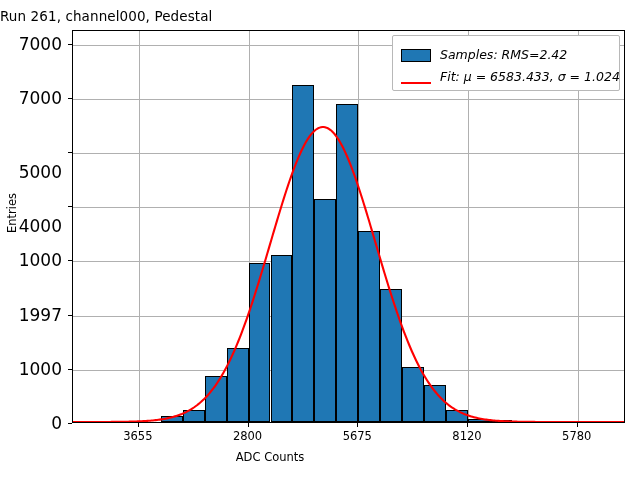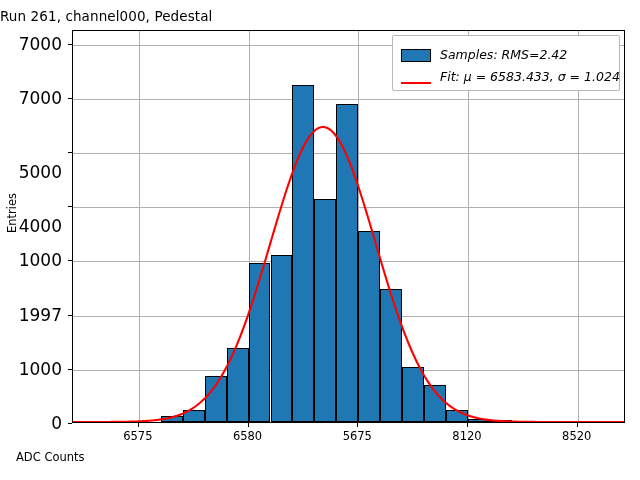--- a/index.html
+++ b/index.html
@@ -68,22 +68,22 @@
   .tick-y-label{
     position:absolute;
     right:16px;
     font-size:17px;color:#000;
     transform:translateY(-50%);
     white-space:nowrap;
     width:60px;text-align:right;
   }
   .axis-label-x{
     position:absolute;
-    left:16px;top:450px;width:540px;
-    text-align:left;
+    left:0;top:450px;width:540px;
+    text-align:center;
     font-size:11.5px;color:#000;
   }
   .axis-label-y{
     position:absolute;
     left:-88px;top:206px;
     width:200px;text-align:center;
     font-size:11.5px;color:#000;
     transform:rotate(-90deg);
   }
 
@@ -158,29 +158,29 @@
         <div class="bar" title="6590: 55" style="left: 395px; width: 21.94px; height: 2.98px;"></div>
         <div class="bar" title="6591: 20" style="left: 416.94px; width: 21.94px; height: 1.08px;"></div>
       </div>
     <svg class="fit-svg" id="fit-svg" preserveAspectRatio="none" viewBox="0 0 553 393">
         <polyline points="0.00,393.00 1.38,393.00 2.77,393.00 4.15,392.99 5.53,392.99 6.91,392.99 8.29,392.99 9.68,392.99 11.06,392.99 12.44,392.99 13.83,392.99 15.21,392.99 16.59,392.98 17.97,392.98 19.35,392.98 20.74,392.98 22.12,392.98 23.50,392.97 24.89,392.97 26.27,392.97 27.65,392.96 29.03,392.96 30.42,392.95 31.80,392.95 33.18,392.94 34.56,392.93 35.94,392.93 37.33,392.92 38.71,392.91 40.09,392.90 41.48,392.89 42.86,392.87 44.24,392.86 45.62,392.85 47.00,392.83 48.39,392.81 49.77,392.79 51.15,392.77 52.54,392.74 53.92,392.72 55.30,392.69 56.68,392.66 58.06,392.62 59.45,392.59 60.83,392.54 62.21,392.50 63.60,392.45 64.98,392.40 66.36,392.34 67.74,392.28 69.12,392.21 70.51,392.13 71.89,392.05 73.27,391.97 74.66,391.87 76.04,391.77 77.42,391.66 78.80,391.54 80.18,391.41 81.57,391.27 82.95,391.12 84.33,390.95 85.71,390.78 87.10,390.59 88.48,390.39 89.86,390.17 91.25,389.93 92.63,389.68 94.01,389.41 95.39,389.12 96.77,388.81 98.16,388.48 99.54,388.13 100.92,387.75 102.31,387.35 103.69,386.92 105.07,386.46 106.45,385.97 107.83,385.45 109.22,384.90 110.60,384.31 111.98,383.69 113.37,383.03 114.75,382.33 116.13,381.59 117.51,380.80 118.89,379.97 120.28,379.10 121.66,378.17 123.04,377.19 124.43,376.17 125.81,375.08 127.19,373.94 128.57,372.74 129.95,371.48 131.34,370.16 132.72,368.77 134.10,367.32 135.49,365.80 136.87,364.21 138.25,362.54 139.63,360.80 141.02,358.99 142.40,357.10 143.78,355.12 145.16,353.07 146.54,350.94 147.93,348.72 149.31,346.41 150.69,344.02 152.08,341.55 153.46,338.98 154.84,336.32 156.22,333.58 157.60,330.75 158.99,327.82 160.37,324.80 161.75,321.70 163.14,318.50 164.52,315.21 165.90,311.84 167.28,308.37 168.66,304.82 170.05,301.18 171.43,297.46 172.81,293.65 174.20,289.76 175.58,285.80 176.96,281.75 178.34,277.64 179.72,273.45 181.11,269.20 182.49,264.89 183.87,260.51 185.26,256.08 186.64,251.60 188.02,247.07 189.40,242.50 190.78,237.89 192.17,233.26 193.55,228.59 194.93,223.91 196.31,219.21 197.70,214.50 199.08,209.79 200.46,205.09 201.85,200.40 203.23,195.72 204.61,191.07 205.99,186.45 207.37,181.88 208.76,177.34 210.14,172.87 211.52,168.45 212.91,164.10 214.29,159.83 215.67,155.64 217.05,151.54 218.43,147.54 219.82,143.64 221.20,139.85 222.58,136.19 223.97,132.64 225.35,129.23 226.73,125.96 228.11,122.84 229.49,119.86 230.88,117.04 232.26,114.39 233.64,111.90 235.03,109.58 236.41,107.44 237.79,105.48 239.17,103.70 240.55,102.12 241.94,100.72 243.32,99.52 244.70,98.52 246.09,97.71 247.47,97.11 248.85,96.71 250.23,96.51 251.62,96.52 253.00,96.72 254.38,97.14 255.76,97.75 257.14,98.56 258.53,99.57 259.91,100.78 261.29,102.19 262.68,103.78 264.06,105.57 265.44,107.53 266.82,109.68 268.20,112.01 269.59,114.51 270.97,117.17 272.35,120.00 273.74,122.98 275.12,126.12 276.50,129.39 277.88,132.81 279.26,136.36 280.65,140.03 282.03,143.82 283.41,147.72 284.80,151.73 286.18,155.84 287.56,160.03 288.94,164.31 290.32,168.66 291.71,173.08 293.09,177.56 294.47,182.09 295.86,186.67 297.24,191.29 298.62,195.94 300.00,200.62 301.38,205.31 302.77,210.02 304.15,214.73 305.53,219.43 306.91,224.13 308.30,228.81 309.68,233.48 311.06,238.11 312.45,242.72 313.83,247.29 315.21,251.81 316.59,256.29 317.97,260.72 319.36,265.09 320.74,269.41 322.12,273.66 323.51,277.84 324.89,281.95 326.27,285.99 327.65,289.95 329.03,293.83 330.42,297.63 331.80,301.35 333.18,304.99 334.57,308.54 335.95,312.00 337.33,315.37 338.71,318.65 340.09,321.85 341.48,324.95 342.86,327.96 344.24,330.88 345.63,333.71 347.01,336.45 348.39,339.10 349.77,341.67 351.15,344.14 352.54,346.53 353.92,348.82 355.30,351.04 356.69,353.17 358.07,355.22 359.45,357.19 360.83,359.08 362.22,360.89 363.60,362.62 364.98,364.28 366.36,365.87 367.74,367.39 369.13,368.84 370.51,370.23 371.89,371.54 373.28,372.80 374.66,374.00 376.04,375.13 377.42,376.22 378.80,377.24 380.19,378.22 381.57,379.14 382.95,380.01 384.34,380.84 385.72,381.62 387.10,382.36 388.48,383.06 389.86,383.72 391.25,384.34 392.63,384.93 394.01,385.48 395.40,385.99 396.78,386.48 398.16,386.94 399.54,387.37 400.92,387.77 402.31,388.15 403.69,388.50 405.07,388.83 406.46,389.14 407.84,389.42 409.22,389.69 410.60,389.94 411.98,390.18 413.37,390.40 414.75,390.60 416.13,390.79 417.51,390.96 418.90,391.12 420.28,391.27 421.66,391.41 423.05,391.54 424.43,391.66 425.81,391.77 427.19,391.88 428.57,391.97 429.96,392.06 431.34,392.14 432.72,392.21 434.11,392.28 435.49,392.34 436.87,392.40 438.25,392.45 439.63,392.50 441.02,392.55 442.40,392.59 443.78,392.63 445.17,392.66 446.55,392.69 447.93,392.72 449.31,392.75 450.69,392.77 452.08,392.79 453.46,392.81 454.84,392.83 456.23,392.85 457.61,392.86 458.99,392.87 460.37,392.89 461.75,392.90 463.14,392.91 464.52,392.92 465.90,392.93 467.29,392.93 468.67,392.94 470.05,392.95 471.43,392.95 472.82,392.96 474.20,392.96 475.58,392.97 476.96,392.97 478.34,392.97 479.73,392.98 481.11,392.98 482.49,392.98 483.88,392.98 485.26,392.98 486.64,392.99 488.02,392.99 489.40,392.99 490.79,392.99 492.17,392.99 493.55,392.99 494.94,392.99 496.32,392.99 497.70,392.99 499.08,393.00 500.46,393.00 501.85,393.00 503.23,393.00 504.61,393.00 506.00,393.00 507.38,393.00 508.76,393.00 510.14,393.00 511.52,393.00 512.91,393.00 514.29,393.00 515.67,393.00 517.06,393.00 518.44,393.00 519.82,393.00 521.20,393.00 522.58,393.00 523.97,393.00 525.35,393.00 526.73,393.00 528.11,393.00 529.50,393.00 530.88,393.00 532.26,393.00 533.65,393.00 535.03,393.00 536.41,393.00 537.79,393.00 539.17,393.00 540.56,393.00 541.94,393.00 543.32,393.00 544.71,393.00 546.09,393.00 547.47,393.00 548.85,393.00 550.23,393.00 551.62,393.00 553.00,393.00" fill="none" stroke="#ff0000" stroke-width="2.1"></polyline>
       </svg>
   </div>
 
   <div id="xticks">
       <div class="tick-x" style="left: 137.83px;"></div>
-      <div class="tick-x-label" style="left: 137.83px;">6575</div>
+      <div class="tick-x-label" style="left: 137.83px;">3655</div>
       <div class="tick-x" style="left: 247.56px;"></div>
-      <div class="tick-x-label" style="left: 247.56px;">6580</div>
+      <div class="tick-x-label" style="left: 247.56px;">2800</div>
       <div class="tick-x" style="left: 357.28px;"></div>
       <div class="tick-x-label" style="left: 357.28px;">5675</div>
       <div class="tick-x" style="left: 467px;"></div>
       <div class="tick-x-label" style="left: 467px;">8120</div>
       <div class="tick-x" style="left: 576.72px;"></div>
-      <div class="tick-x-label" style="left: 576.72px;">8520</div>
+      <div class="tick-x-label" style="left: 576.72px;">5780</div>
     </div>
   <div id="yticks">
       <div class="tick-y" style="top: 423px;"></div>
       <div class="tick-y-label" style="top: 423px; left: 2px;">0</div>
       <div class="tick-y" style="top: 368.79px;"></div>
       <div class="tick-y-label" style="top: 368.79px; left: 2px;">1000</div>
       <div class="tick-y" style="top: 314.59px;"></div>
       <div class="tick-y-label" style="top: 314.59px; left: 2px;">1997</div>
       <div class="tick-y" style="top: 260.38px;"></div>
       <div class="tick-y-label" style="top: 260.38px; left: 2px;">1000</div>

